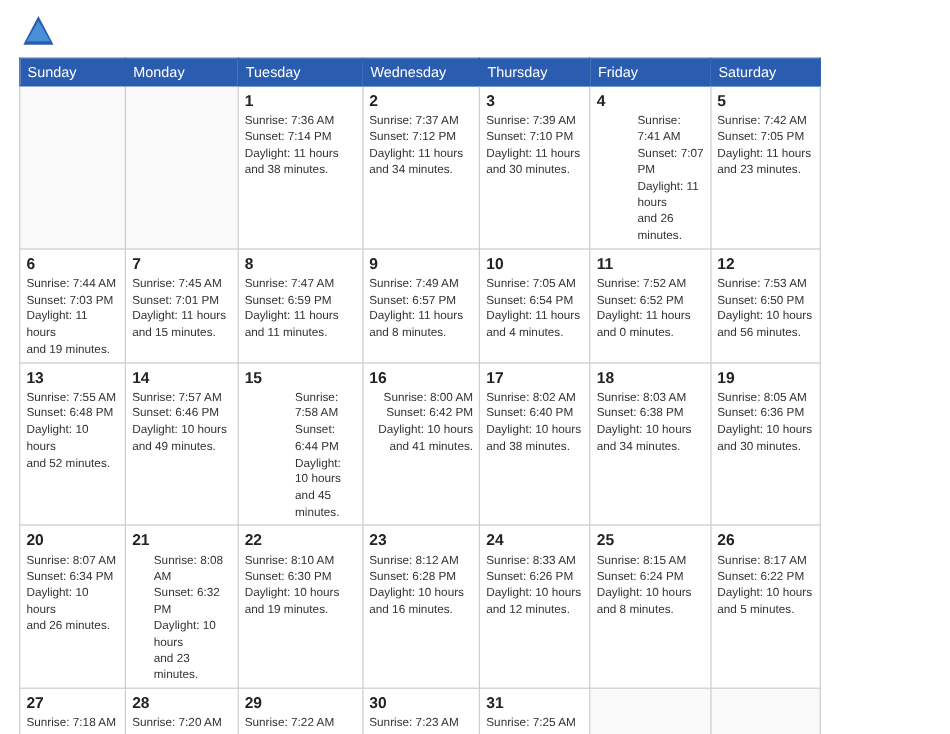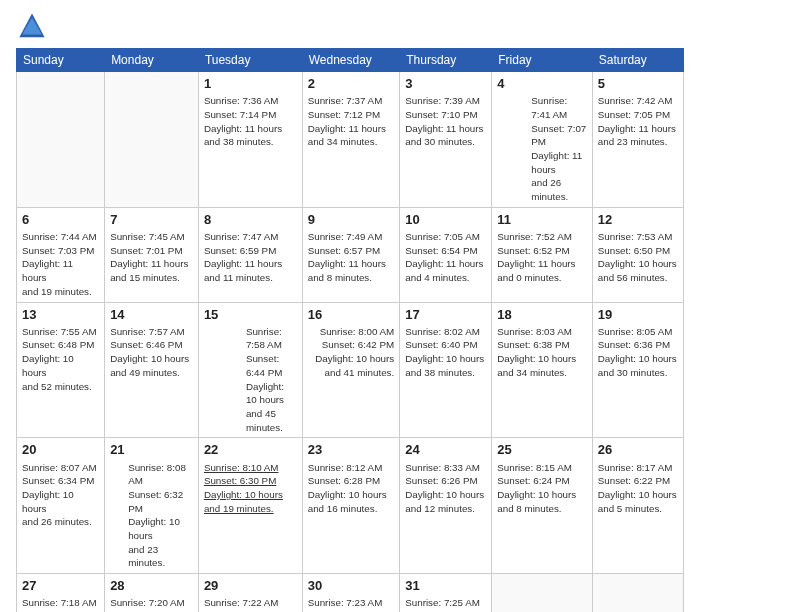--- a/index.html
+++ b/index.html
@@ -271,21 +271,21 @@
           </td>
           <td>
             <span class="day-num">21</span>
             <div class="day-info" style="white-space: pre-line; margin-left: 18px;">Sunrise: 8:08 AM
 Sunset: 6:32 PM
 Daylight: 10 hours
 and 23 minutes.</div>
           </td>
           <td>
             <span class="day-num">22</span>
-            <div class="day-info" style="white-space: pre-line; text-decoration: underline;">Sunrise: 8:10 AM
+            <div class="day-info" style="white-space: pre-line;">Sunrise: 8:10 AM
 Sunset: 6:30 PM
 Daylight: 10 hours
 and 19 minutes.</div>
           </td>
           <td>
             <span class="day-num">23</span>
             <div class="day-info" style="white-space: pre-line;">Sunrise: 8:12 AM
 Sunset: 6:28 PM
 Daylight: 10 hours
 and 16 minutes.</div>

